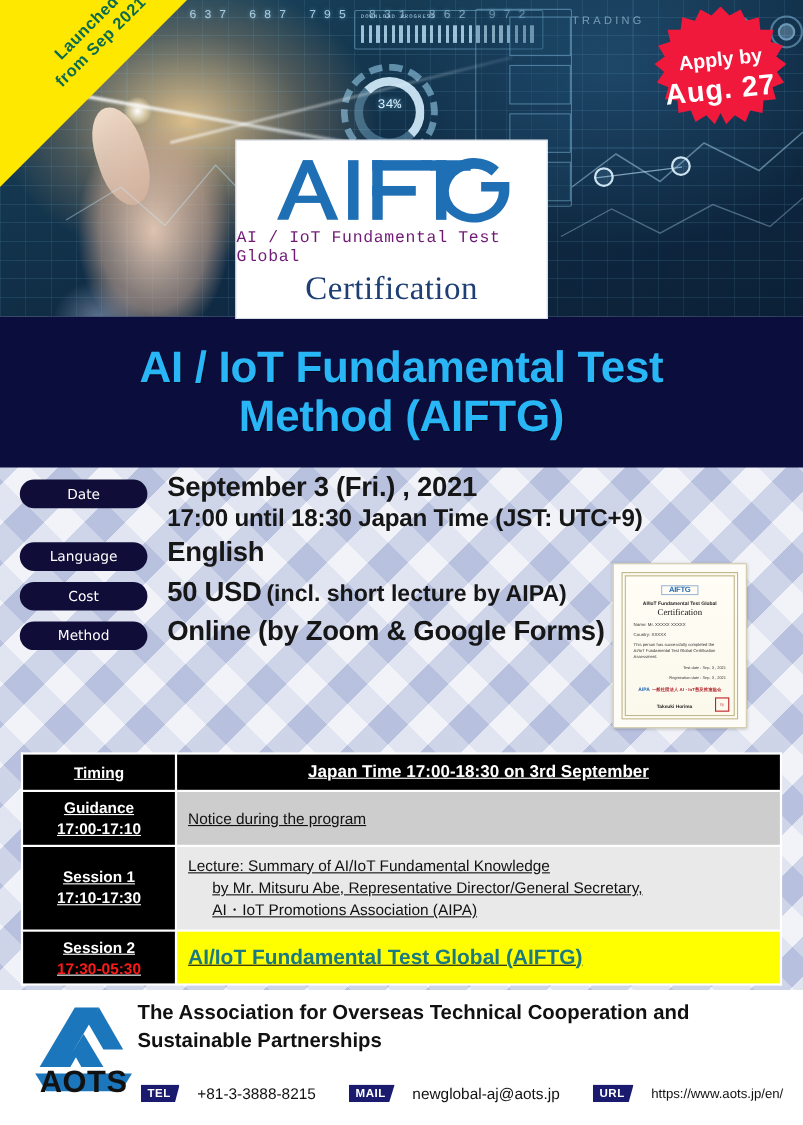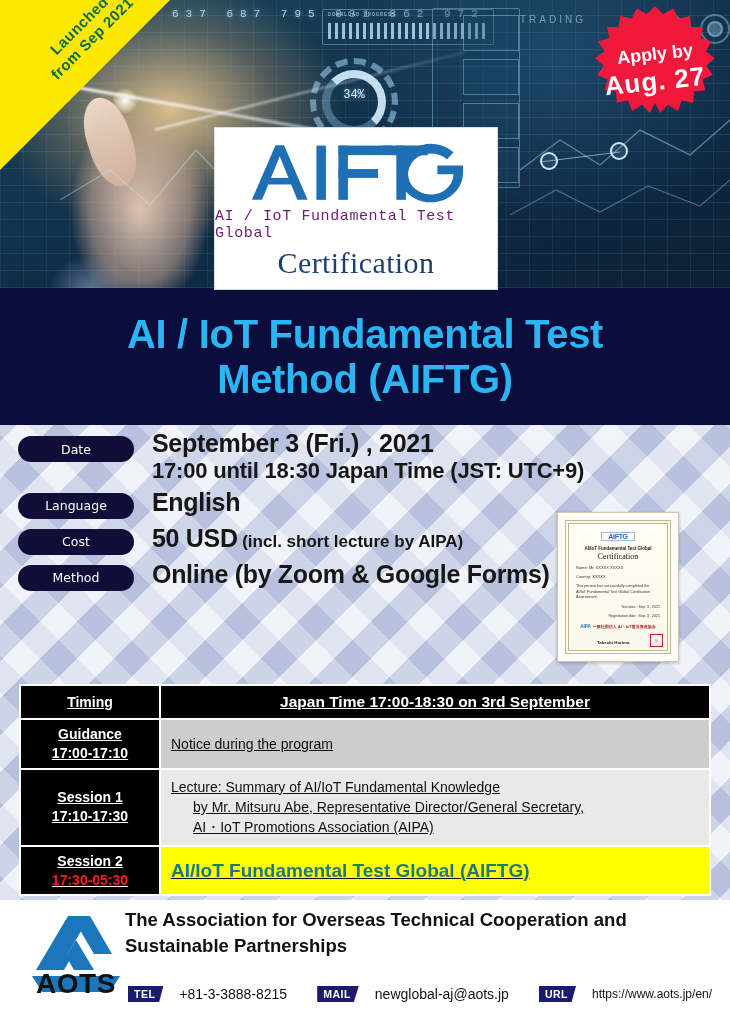--- a/index.html
+++ b/index.html
@@ -178,21 +178,21 @@
   .info-row { display:flex; align-items:flex-start; margin-bottom:6px; }
   .pill {
     flex:0 0 auto; width:116px; height:26px; margin-left:18px; margin-top:4px;
     background:#100d38; border-radius:14px; color:#fff; font-size:12.5px;
     display:flex; align-items:center; justify-content:center;
     font-family:"DejaVu Sans", sans-serif;
   }
   .info-val { margin-left:18px; color:#161616; font-weight:bold; }
   .val-lg   { font-size:25px; line-height:1.1; letter-spacing:-.3px; }
   .val-md   { font-size:22px; line-height:1.15; letter-spacing:-.2px; }
-  .val-sm   { font-size:17px;margin-top:35px; }
+  .val-sm   { font-size:21px;margin-top:35px; }
   .row-date .info-val { margin-top:-2px; }
 
   
   .cert-thumb {
     position:absolute; left:557px; top:512px; width:122px; height:150px;
     background:#fdfcf6; border:1px solid #cfc9ad;
     box-shadow:0 1px 3px rgba(0,0,0,.25);
     padding:7px; overflow:hidden;
   }
   .cert-inner {

